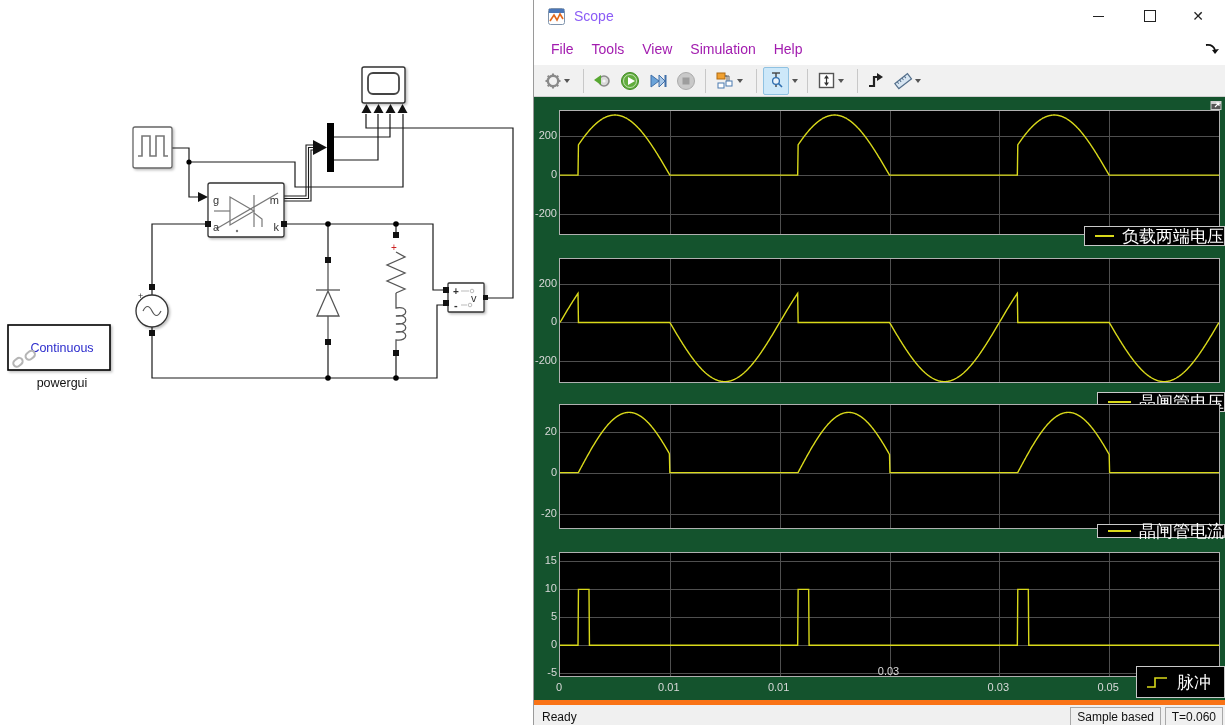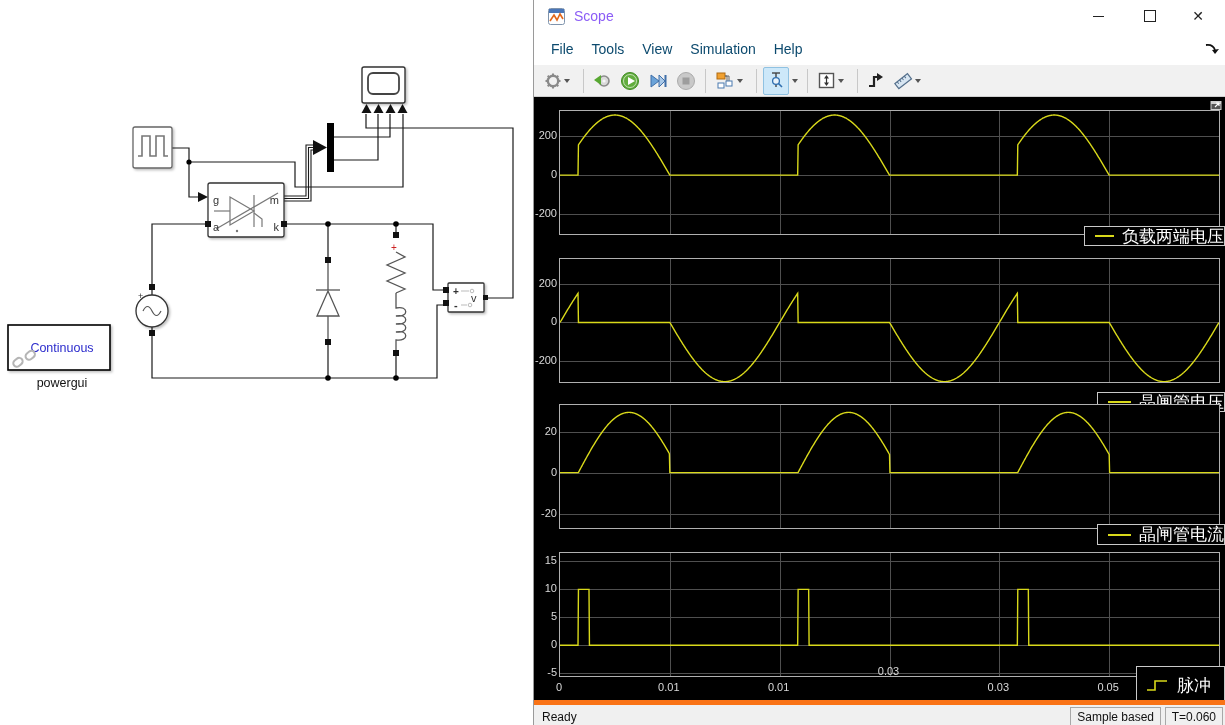--- a/index.html
+++ b/index.html
@@ -13,33 +13,33 @@
   #titlebar{position:absolute;left:0;top:0;width:100%;height:33px;background:#ffffff;}
   #title-icon{position:absolute;left:14px;top:8px;width:17px;height:17px;}
   #title-text{position:absolute;left:40px;top:8px;font-size:14px;color:#8b5cf6;}
   .win-btn{position:absolute;top:0;width:46px;height:32px;display:flex;align-items:center;
            justify-content:center;color:#222;}
   #btn-min{right:104px;} #btn-max{right:52px;} #btn-close{right:4px;font-size:14px;}
   .min-glyph{width:11px;height:0;border-top:1px solid #222;}
   .max-glyph{width:10px;height:10px;border:1px solid #222;}
   #menubar{position:absolute;left:0;top:33px;width:100%;height:32px;background:#ffffff;
            display:flex;align-items:center;padding-left:8px;box-sizing:border-box;}
-  .menu-item{font-size:14px;color:#0c4a6e;padding:4px 9px;}
+  .menu-item{font-size:14px;color:#a21caf;padding:4px 9px;}
   #dock-arrow{position:absolute;right:6px;top:42px;}
   #toolbar{position:absolute;left:0;top:65px;width:100%;height:32px;background:#f1f1f1;
            border-bottom:1px solid #cfcfcf;display:flex;align-items:center;
            padding-left:6px;box-sizing:border-box;}
   .tb-btn{display:flex;align-items:center;justify-content:center;height:26px;
           padding:0 3px;margin:0 1px;border-radius:2px;}
   .tb-sel{background:#cde8f9;border:1px solid #90c2e2;}
   .caret{width:0;height:0;border-left:3px solid transparent;border-right:3px solid transparent;
          border-top:4px solid #555;margin:0 4px 0 2px;}
   .tb-sep{width:1px;height:24px;background:#c8c8c8;margin:0 5px;}
   
-  #canvas{position:absolute;left:0;top:97px;width:692px;height:603px;background:#000000;}
+  #canvas{position:absolute;left:0;top:97px;width:692px;height:603px;background:#14532d;}
   .axes{position:absolute;left:25px;width:659px;height:123px;background:#000;
         border:1px solid #b0b0b0;box-sizing:content-box;}
   .gridv{position:absolute;top:0;bottom:0;width:1px;background:#4f4f4f;}
   .gridh{position:absolute;left:0;right:0;height:1px;background:#4f4f4f;}
   .trace-svg{position:absolute;left:0;top:0;}
   .ylab{position:absolute;width:23px;text-align:right;font-size:11px;color:#d9d9d9;
         line-height:12px;}
   .xlab{position:absolute;font-size:11px;color:#d9d9d9;text-align:center;width:40px;}
   .legend{position:absolute;background:#000;border:1px solid #c9c9c9;display:flex;
           align-items:center;box-sizing:border-box;}
@@ -373,21 +373,21 @@
           <div class="gridh" style="top: 26.65px;"></div>
           <div class="gridh" style="top: 67.65px;"></div>
           <div class="gridh" style="top: 108.65px;"></div>
           <svg class="trace-svg" width="659" height="123" viewBox="0 0 659 123">
             <polyline points="0.00,67.65 0.44,67.65 0.88,67.65 1.32,67.65 1.76,67.65 2.20,67.65 2.64,67.65 3.08,67.65 3.51,67.65 3.95,67.65 4.39,67.65 4.83,67.65 5.27,67.65 5.71,67.65 6.15,67.65 6.59,67.65 7.03,67.65 7.47,67.65 7.91,67.65 8.35,67.65 8.79,67.65 9.23,67.65 9.67,67.65 10.10,67.65 10.54,67.65 10.98,67.65 11.42,67.65 11.86,67.65 12.30,67.65 12.74,67.65 13.18,67.65 13.62,67.65 14.06,67.65 14.50,67.65 14.94,67.65 15.38,67.65 15.82,67.65 16.26,67.65 16.69,67.65 17.13,67.65 17.57,67.65 18.01,67.65 18.45,67.38 18.89,66.56 19.33,65.74 19.77,64.92 20.21,64.10 20.65,63.28 21.09,62.47 21.53,61.65 21.97,60.83 22.41,60.02 22.85,59.21 23.28,58.39 23.72,57.58 24.16,56.78 24.60,55.97 25.04,55.17 25.48,54.36 25.92,53.57 26.36,52.77 26.80,51.98 27.24,51.18 27.68,50.40 28.12,49.61 28.56,48.83 29.00,48.05 29.44,47.28 29.87,46.51 30.31,45.74 30.75,44.98 31.19,44.22 31.63,43.47 32.07,42.72 32.51,41.97 32.95,41.23 33.39,40.50 33.83,39.77 34.27,39.04 34.71,38.32 35.15,37.61 35.59,36.90 36.03,36.20 36.46,35.50 36.90,34.81 37.34,34.13 37.78,33.45 38.22,32.77 38.66,32.11 39.10,31.45 39.54,30.80 39.98,30.15 40.42,29.51 40.86,28.88 41.30,28.25 41.74,27.64 42.18,27.03 42.62,26.43 43.05,25.83 43.49,25.24 43.93,24.66 44.37,24.09 44.81,23.53 45.25,22.98 45.69,22.43 46.13,21.89 46.57,21.36 47.01,20.84 47.45,20.33 47.89,19.82 48.33,19.33 48.77,18.84 49.21,18.37 49.64,17.90 50.08,17.44 50.52,16.99 50.96,16.55 51.40,16.12 51.84,15.70 52.28,15.29 52.72,14.89 53.16,14.49 53.60,14.11 54.04,13.74 54.48,13.38 54.92,13.03 55.36,12.69 55.80,12.35 56.23,12.03 56.67,11.72 57.11,11.42 57.55,11.13 57.99,10.85 58.43,10.58 58.87,10.32 59.31,10.08 59.75,9.84 60.19,9.61 60.63,9.40 61.07,9.19 61.51,9.00 61.95,8.81 62.39,8.64 62.82,8.48 63.26,8.33 63.70,8.19 64.14,8.06 64.58,7.94 65.02,7.84 65.46,7.74 65.90,7.66 66.34,7.58 66.78,7.52 67.22,7.47 67.66,7.43 68.10,7.40 68.54,7.39 68.98,7.38 69.41,7.39 69.85,7.40 70.29,7.43 70.73,7.47 71.17,7.52 71.61,7.58 72.05,7.65 72.49,7.73 72.93,7.83 73.37,7.93 73.81,8.05 74.25,8.18 74.69,8.31 75.13,8.46 75.57,8.62 76.00,8.80 76.44,8.98 76.88,9.17 77.32,9.37 77.76,9.59 78.20,9.82 78.64,10.05 79.08,10.30 79.52,10.56 79.96,10.82 80.40,11.10 80.84,11.39 81.28,11.69 81.72,12.00 82.16,12.32 82.59,12.65 83.03,12.99 83.47,13.34 83.91,13.70 84.35,14.08 84.79,14.46 85.23,14.85 85.67,15.25 86.11,15.66 86.55,16.08 86.99,16.51 87.43,16.95 87.87,17.39 88.31,17.85 88.75,18.32 89.18,18.79 89.62,19.28 90.06,19.77 90.50,20.28 90.94,20.79 91.38,21.31 91.82,21.84 92.26,22.37 92.70,22.92 93.14,23.47 93.58,24.04 94.02,24.61 94.46,25.19 94.90,25.77 95.34,26.37 95.77,26.97 96.21,27.58 96.65,28.19 97.09,28.82 97.53,29.45 97.97,30.09 98.41,30.73 98.85,31.38 99.29,32.04 99.73,32.71 100.17,33.38 100.61,34.06 101.05,34.74 101.49,35.43 101.93,36.13 102.36,36.83 102.80,37.54 103.24,38.25 103.68,38.97 104.12,39.70 104.56,40.43 105.00,41.16 105.44,41.90 105.88,42.64 106.32,43.39 106.76,44.15 107.20,44.90 107.64,45.67 108.08,46.43 108.52,47.20 108.95,47.98 109.39,48.75 109.83,67.65 110.27,67.65 110.71,67.65 111.15,67.65 111.59,67.65 112.03,67.65 112.47,67.65 112.91,67.65 113.35,67.65 113.79,67.65 114.23,67.65 114.67,67.65 115.11,67.65 115.54,67.65 115.98,67.65 116.42,67.65 116.86,67.65 117.30,67.65 117.74,67.65 118.18,67.65 118.62,67.65 119.06,67.65 119.50,67.65 119.94,67.65 120.38,67.65 120.82,67.65 121.26,67.65 121.70,67.65 122.13,67.65 122.57,67.65 123.01,67.65 123.45,67.65 123.89,67.65 124.33,67.65 124.77,67.65 125.21,67.65 125.65,67.65 126.09,67.65 126.53,67.65 126.97,67.65 127.41,67.65 127.85,67.65 128.29,67.65 128.72,67.65 129.16,67.65 129.60,67.65 130.04,67.65 130.48,67.65 130.92,67.65 131.36,67.65 131.80,67.65 132.24,67.65 132.68,67.65 133.12,67.65 133.56,67.65 134.00,67.65 134.44,67.65 134.88,67.65 135.31,67.65 135.75,67.65 136.19,67.65 136.63,67.65 137.07,67.65 137.51,67.65 137.95,67.65 138.39,67.65 138.83,67.65 139.27,67.65 139.71,67.65 140.15,67.65 140.59,67.65 141.03,67.65 141.47,67.65 141.90,67.65 142.34,67.65 142.78,67.65 143.22,67.65 143.66,67.65 144.10,67.65 144.54,67.65 144.98,67.65 145.42,67.65 145.86,67.65 146.30,67.65 146.74,67.65 147.18,67.65 147.62,67.65 148.06,67.65 148.49,67.65 148.93,67.65 149.37,67.65 149.81,67.65 150.25,67.65 150.69,67.65 151.13,67.65 151.57,67.65 152.01,67.65 152.45,67.65 152.89,67.65 153.33,67.65 153.77,67.65 154.21,67.65 154.65,67.65 155.08,67.65 155.52,67.65 155.96,67.65 156.40,67.65 156.84,67.65 157.28,67.65 157.72,67.65 158.16,67.65 158.60,67.65 159.04,67.65 159.48,67.65 159.92,67.65 160.36,67.65 160.80,67.65 161.24,67.65 161.67,67.65 162.11,67.65 162.55,67.65 162.99,67.65 163.43,67.65 163.87,67.65 164.31,67.65 164.75,67.65 165.19,67.65 165.63,67.65 166.07,67.65 166.51,67.65 166.95,67.65 167.39,67.65 167.83,67.65 168.26,67.65 168.70,67.65 169.14,67.65 169.58,67.65 170.02,67.65 170.46,67.65 170.90,67.65 171.34,67.65 171.78,67.65 172.22,67.65 172.66,67.65 173.10,67.65 173.54,67.65 173.98,67.65 174.42,67.65 174.85,67.65 175.29,67.65 175.73,67.65 176.17,67.65 176.61,67.65 177.05,67.65 177.49,67.65 177.93,67.65 178.37,67.65 178.81,67.65 179.25,67.65 179.69,67.65 180.13,67.65 180.57,67.65 181.01,67.65 181.44,67.65 181.88,67.65 182.32,67.65 182.76,67.65 183.20,67.65 183.64,67.65 184.08,67.65 184.52,67.65 184.96,67.65 185.40,67.65 185.84,67.65 186.28,67.65 186.72,67.65 187.16,67.65 187.60,67.65 188.03,67.65 188.47,67.65 188.91,67.65 189.35,67.65 189.79,67.65 190.23,67.65 190.67,67.65 191.11,67.65 191.55,67.65 191.99,67.65 192.43,67.65 192.87,67.65 193.31,67.65 193.75,67.65 194.19,67.65 194.62,67.65 195.06,67.65 195.50,67.65 195.94,67.65 196.38,67.65 196.82,67.65 197.26,67.65 197.70,67.65 198.14,67.65 198.58,67.65 199.02,67.65 199.46,67.65 199.90,67.65 200.34,67.65 200.78,67.65 201.21,67.65 201.65,67.65 202.09,67.65 202.53,67.65 202.97,67.65 203.41,67.65 203.85,67.65 204.29,67.65 204.73,67.65 205.17,67.65 205.61,67.65 206.05,67.65 206.49,67.65 206.93,67.65 207.37,67.65 207.80,67.65 208.24,67.65 208.68,67.65 209.12,67.65 209.56,67.65 210.00,67.65 210.44,67.65 210.88,67.65 211.32,67.65 211.76,67.65 212.20,67.65 212.64,67.65 213.08,67.65 213.52,67.65 213.96,67.65 214.39,67.65 214.83,67.65 215.27,67.65 215.71,67.65 216.15,67.65 216.59,67.65 217.03,67.65 217.47,67.65 217.91,67.65 218.35,67.65 218.79,67.65 219.23,67.65 219.67,67.65 220.11,67.65 220.55,67.65 220.98,67.65 221.42,67.65 221.86,67.65 222.30,67.65 222.74,67.65 223.18,67.65 223.62,67.65 224.06,67.65 224.50,67.65 224.94,67.65 225.38,67.65 225.82,67.65 226.26,67.65 226.70,67.65 227.14,67.65 227.57,67.65 228.01,67.65 228.45,67.65 228.89,67.65 229.33,67.65 229.77,67.65 230.21,67.65 230.65,67.65 231.09,67.65 231.53,67.65 231.97,67.65 232.41,67.65 232.85,67.65 233.29,67.65 233.73,67.65 234.16,67.65 234.60,67.65 235.04,67.65 235.48,67.65 235.92,67.65 236.36,67.65 236.80,67.65 237.24,67.65 237.68,67.65 238.12,67.38 238.56,66.56 239.00,65.74 239.44,64.92 239.88,64.10 240.32,63.28 240.75,62.47 241.19,61.65 241.63,60.83 242.07,60.02 242.51,59.21 242.95,58.39 243.39,57.58 243.83,56.78 244.27,55.97 244.71,55.17 245.15,54.36 245.59,53.57 246.03,52.77 246.47,51.98 246.91,51.18 247.34,50.40 247.78,49.61 248.22,48.83 248.66,48.05 249.10,47.28 249.54,46.51 249.98,45.74 250.42,44.98 250.86,44.22 251.30,43.47 251.74,42.72 252.18,41.97 252.62,41.23 253.06,40.50 253.50,39.77 253.93,39.04 254.37,38.32 254.81,37.61 255.25,36.90 255.69,36.20 256.13,35.50 256.57,34.81 257.01,34.13 257.45,33.45 257.89,32.77 258.33,32.11 258.77,31.45 259.21,30.80 259.65,30.15 260.09,29.51 260.52,28.88 260.96,28.25 261.40,27.64 261.84,27.03 262.28,26.43 262.72,25.83 263.16,25.24 263.60,24.66 264.04,24.09 264.48,23.53 264.92,22.98 265.36,22.43 265.80,21.89 266.24,21.36 266.68,20.84 267.11,20.33 267.55,19.82 267.99,19.33 268.43,18.84 268.87,18.37 269.31,17.90 269.75,17.44 270.19,16.99 270.63,16.55 271.07,16.12 271.51,15.70 271.95,15.29 272.39,14.89 272.83,14.49 273.27,14.11 273.70,13.74 274.14,13.38 274.58,13.03 275.02,12.69 275.46,12.35 275.90,12.03 276.34,11.72 276.78,11.42 277.22,11.13 277.66,10.85 278.10,10.58 278.54,10.32 278.98,10.08 279.42,9.84 279.86,9.61 280.29,9.40 280.73,9.19 281.17,9.00 281.61,8.81 282.05,8.64 282.49,8.48 282.93,8.33 283.37,8.19 283.81,8.06 284.25,7.94 284.69,7.84 285.13,7.74 285.57,7.66 286.01,7.58 286.45,7.52 286.88,7.47 287.32,7.43 287.76,7.40 288.20,7.39 288.64,7.38 289.08,7.39 289.52,7.40 289.96,7.43 290.40,7.47 290.84,7.52 291.28,7.58 291.72,7.65 292.16,7.73 292.60,7.83 293.04,7.93 293.47,8.05 293.91,8.18 294.35,8.31 294.79,8.46 295.23,8.62 295.67,8.80 296.11,8.98 296.55,9.17 296.99,9.37 297.43,9.59 297.87,9.82 298.31,10.05 298.75,10.30 299.19,10.56 299.63,10.82 300.06,11.10 300.50,11.39 300.94,11.69 301.38,12.00 301.82,12.32 302.26,12.65 302.70,12.99 303.14,13.34 303.58,13.70 304.02,14.08 304.46,14.46 304.90,14.85 305.34,15.25 305.78,15.66 306.22,16.08 306.65,16.51 307.09,16.95 307.53,17.39 307.97,17.85 308.41,18.32 308.85,18.79 309.29,19.28 309.73,19.77 310.17,20.28 310.61,20.79 311.05,21.31 311.49,21.84 311.93,22.37 312.37,22.92 312.81,23.47 313.24,24.04 313.68,24.61 314.12,25.19 314.56,25.77 315.00,26.37 315.44,26.97 315.88,27.58 316.32,28.19 316.76,28.82 317.20,29.45 317.64,30.09 318.08,30.73 318.52,31.38 318.96,32.04 319.40,32.71 319.83,33.38 320.27,34.06 320.71,34.74 321.15,35.43 321.59,36.13 322.03,36.83 322.47,37.54 322.91,38.25 323.35,38.97 323.79,39.70 324.23,40.43 324.67,41.16 325.11,41.90 325.55,42.64 325.99,43.39 326.42,44.15 326.86,44.90 327.30,45.67 327.74,46.43 328.18,47.20 328.62,47.98 329.06,48.75 329.50,49.53 329.94,67.65 330.38,67.65 330.82,67.65 331.26,67.65 331.70,67.65 332.14,67.65 332.58,67.65 333.01,67.65 333.45,67.65 333.89,67.65 334.33,67.65 334.77,67.65 335.21,67.65 335.65,67.65 336.09,67.65 336.53,67.65 336.97,67.65 337.41,67.65 337.85,67.65 338.29,67.65 338.73,67.65 339.17,67.65 339.60,67.65 340.04,67.65 340.48,67.65 340.92,67.65 341.36,67.65 341.80,67.65 342.24,67.65 342.68,67.65 343.12,67.65 343.56,67.65 344.00,67.65 344.44,67.65 344.88,67.65 345.32,67.65 345.76,67.65 346.19,67.65 346.63,67.65 347.07,67.65 347.51,67.65 347.95,67.65 348.39,67.65 348.83,67.65 349.27,67.65 349.71,67.65 350.15,67.65 350.59,67.65 351.03,67.65 351.47,67.65 351.91,67.65 352.35,67.65 352.78,67.65 353.22,67.65 353.66,67.65 354.10,67.65 354.54,67.65 354.98,67.65 355.42,67.65 355.86,67.65 356.30,67.65 356.74,67.65 357.18,67.65 357.62,67.65 358.06,67.65 358.50,67.65 358.94,67.65 359.37,67.65 359.81,67.65 360.25,67.65 360.69,67.65 361.13,67.65 361.57,67.65 362.01,67.65 362.45,67.65 362.89,67.65 363.33,67.65 363.77,67.65 364.21,67.65 364.65,67.65 365.09,67.65 365.53,67.65 365.96,67.65 366.40,67.65 366.84,67.65 367.28,67.65 367.72,67.65 368.16,67.65 368.60,67.65 369.04,67.65 369.48,67.65 369.92,67.65 370.36,67.65 370.80,67.65 371.24,67.65 371.68,67.65 372.12,67.65 372.55,67.65 372.99,67.65 373.43,67.65 373.87,67.65 374.31,67.65 374.75,67.65 375.19,67.65 375.63,67.65 376.07,67.65 376.51,67.65 376.95,67.65 377.39,67.65 377.83,67.65 378.27,67.65 378.71,67.65 379.14,67.65 379.58,67.65 380.02,67.65 380.46,67.65 380.90,67.65 381.34,67.65 381.78,67.65 382.22,67.65 382.66,67.65 383.10,67.65 383.54,67.65 383.98,67.65 384.42,67.65 384.86,67.65 385.30,67.65 385.73,67.65 386.17,67.65 386.61,67.65 387.05,67.65 387.49,67.65 387.93,67.65 388.37,67.65 388.81,67.65 389.25,67.65 389.69,67.65 390.13,67.65 390.57,67.65 391.01,67.65 391.45,67.65 391.89,67.65 392.32,67.65 392.76,67.65 393.20,67.65 393.64,67.65 394.08,67.65 394.52,67.65 394.96,67.65 395.40,67.65 395.84,67.65 396.28,67.65 396.72,67.65 397.16,67.65 397.60,67.65 398.04,67.65 398.48,67.65 398.91,67.65 399.35,67.65 399.79,67.65 400.23,67.65 400.67,67.65 401.11,67.65 401.55,67.65 401.99,67.65 402.43,67.65 402.87,67.65 403.31,67.65 403.75,67.65 404.19,67.65 404.63,67.65 405.07,67.65 405.50,67.65 405.94,67.65 406.38,67.65 406.82,67.65 407.26,67.65 407.70,67.65 408.14,67.65 408.58,67.65 409.02,67.65 409.46,67.65 409.90,67.65 410.34,67.65 410.78,67.65 411.22,67.65 411.66,67.65 412.09,67.65 412.53,67.65 412.97,67.65 413.41,67.65 413.85,67.65 414.29,67.65 414.73,67.65 415.17,67.65 415.61,67.65 416.05,67.65 416.49,67.65 416.93,67.65 417.37,67.65 417.81,67.65 418.25,67.65 418.68,67.65 419.12,67.65 419.56,67.65 420.00,67.65 420.44,67.65 420.88,67.65 421.32,67.65 421.76,67.65 422.20,67.65 422.64,67.65 423.08,67.65 423.52,67.65 423.96,67.65 424.40,67.65 424.84,67.65 425.27,67.65 425.71,67.65 426.15,67.65 426.59,67.65 427.03,67.65 427.47,67.65 427.91,67.65 428.35,67.65 428.79,67.65 429.23,67.65 429.67,67.65 430.11,67.65 430.55,67.65 430.99,67.65 431.43,67.65 431.86,67.65 432.30,67.65 432.74,67.65 433.18,67.65 433.62,67.65 434.06,67.65 434.50,67.65 434.94,67.65 435.38,67.65 435.82,67.65 436.26,67.65 436.70,67.65 437.14,67.65 437.58,67.65 438.02,67.65 438.45,67.65 438.89,67.65 439.33,67.65 439.77,67.65 440.21,67.65 440.65,67.65 441.09,67.65 441.53,67.65 441.97,67.65 442.41,67.65 442.85,67.65 443.29,67.65 443.73,67.65 444.17,67.65 444.61,67.65 445.04,67.65 445.48,67.65 445.92,67.65 446.36,67.65 446.80,67.65 447.24,67.65 447.68,67.65 448.12,67.65 448.56,67.65 449.00,67.65 449.44,67.65 449.88,67.65 450.32,67.65 450.76,67.65 451.20,67.65 451.63,67.65 452.07,67.65 452.51,67.65 452.95,67.65 453.39,67.65 453.83,67.65 454.27,67.65 454.71,67.65 455.15,67.65 455.59,67.65 456.03,67.65 456.47,67.65 456.91,67.65 457.35,67.65 457.79,67.38 458.22,66.56 458.66,65.74 459.10,64.92 459.54,64.10 459.98,63.28 460.42,62.47 460.86,61.65 461.30,60.83 461.74,60.02 462.18,59.21 462.62,58.39 463.06,57.58 463.50,56.78 463.94,55.97 464.38,55.17 464.81,54.36 465.25,53.57 465.69,52.77 466.13,51.98 466.57,51.18 467.01,50.40 467.45,49.61 467.89,48.83 468.33,48.05 468.77,47.28 469.21,46.51 469.65,45.74 470.09,44.98 470.53,44.22 470.97,43.47 471.40,42.72 471.84,41.97 472.28,41.23 472.72,40.50 473.16,39.77 473.60,39.04 474.04,38.32 474.48,37.61 474.92,36.90 475.36,36.20 475.80,35.50 476.24,34.81 476.68,34.13 477.12,33.45 477.56,32.77 477.99,32.11 478.43,31.45 478.87,30.80 479.31,30.15 479.75,29.51 480.19,28.88 480.63,28.25 481.07,27.64 481.51,27.03 481.95,26.43 482.39,25.83 482.83,25.24 483.27,24.66 483.71,24.09 484.15,23.53 484.58,22.98 485.02,22.43 485.46,21.89 485.90,21.36 486.34,20.84 486.78,20.33 487.22,19.82 487.66,19.33 488.10,18.84 488.54,18.37 488.98,17.90 489.42,17.44 489.86,16.99 490.30,16.55 490.74,16.12 491.17,15.70 491.61,15.29 492.05,14.89 492.49,14.49 492.93,14.11 493.37,13.74 493.81,13.38 494.25,13.03 494.69,12.69 495.13,12.35 495.57,12.03 496.01,11.72 496.45,11.42 496.89,11.13 497.33,10.85 497.76,10.58 498.20,10.32 498.64,10.08 499.08,9.84 499.52,9.61 499.96,9.40 500.40,9.19 500.84,9.00 501.28,8.81 501.72,8.64 502.16,8.48 502.60,8.33 503.04,8.19 503.48,8.06 503.92,7.94 504.35,7.84 504.79,7.74 505.23,7.66 505.67,7.58 506.11,7.52 506.55,7.47 506.99,7.43 507.43,7.40 507.87,7.39 508.31,7.38 508.75,7.39 509.19,7.40 509.63,7.43 510.07,7.47 510.51,7.52 510.94,7.58 511.38,7.65 511.82,7.73 512.26,7.83 512.70,7.93 513.14,8.05 513.58,8.18 514.02,8.31 514.46,8.46 514.90,8.62 515.34,8.80 515.78,8.98 516.22,9.17 516.66,9.37 517.10,9.59 517.53,9.82 517.97,10.05 518.41,10.30 518.85,10.56 519.29,10.82 519.73,11.10 520.17,11.39 520.61,11.69 521.05,12.00 521.49,12.32 521.93,12.65 522.37,12.99 522.81,13.34 523.25,13.70 523.69,14.08 524.12,14.46 524.56,14.85 525.00,15.25 525.44,15.66 525.88,16.08 526.32,16.51 526.76,16.95 527.20,17.39 527.64,17.85 528.08,18.32 528.52,18.79 528.96,19.28 529.40,19.77 529.84,20.28 530.28,20.79 530.71,21.31 531.15,21.84 531.59,22.37 532.03,22.92 532.47,23.47 532.91,24.04 533.35,24.61 533.79,25.19 534.23,25.77 534.67,26.37 535.11,26.97 535.55,27.58 535.99,28.19 536.43,28.82 536.87,29.45 537.30,30.09 537.74,30.73 538.18,31.38 538.62,32.04 539.06,32.71 539.50,33.38 539.94,34.06 540.38,34.74 540.82,35.43 541.26,36.13 541.70,36.83 542.14,37.54 542.58,38.25 543.02,38.97 543.46,39.70 543.89,40.43 544.33,41.16 544.77,41.90 545.21,42.64 545.65,43.39 546.09,44.15 546.53,44.90 546.97,45.67 547.41,46.43 547.85,47.20 548.29,47.98 548.73,48.75 549.17,49.53 549.61,67.65 550.05,67.65 550.48,67.65 550.92,67.65 551.36,67.65 551.80,67.65 552.24,67.65 552.68,67.65 553.12,67.65 553.56,67.65 554.00,67.65 554.44,67.65 554.88,67.65 555.32,67.65 555.76,67.65 556.20,67.65 556.64,67.65 557.07,67.65 557.51,67.65 557.95,67.65 558.39,67.65 558.83,67.65 559.27,67.65 559.71,67.65 560.15,67.65 560.59,67.65 561.03,67.65 561.47,67.65 561.91,67.65 562.35,67.65 562.79,67.65 563.23,67.65 563.66,67.65 564.10,67.65 564.54,67.65 564.98,67.65 565.42,67.65 565.86,67.65 566.30,67.65 566.74,67.65 567.18,67.65 567.62,67.65 568.06,67.65 568.50,67.65 568.94,67.65 569.38,67.65 569.82,67.65 570.25,67.65 570.69,67.65 571.13,67.65 571.57,67.65 572.01,67.65 572.45,67.65 572.89,67.65 573.33,67.65 573.77,67.65 574.21,67.65 574.65,67.65 575.09,67.65 575.53,67.65 575.97,67.65 576.41,67.65 576.84,67.65 577.28,67.65 577.72,67.65 578.16,67.65 578.60,67.65 579.04,67.65 579.48,67.65 579.92,67.65 580.36,67.65 580.80,67.65 581.24,67.65 581.68,67.65 582.12,67.65 582.56,67.65 583.00,67.65 583.43,67.65 583.87,67.65 584.31,67.65 584.75,67.65 585.19,67.65 585.63,67.65 586.07,67.65 586.51,67.65 586.95,67.65 587.39,67.65 587.83,67.65 588.27,67.65 588.71,67.65 589.15,67.65 589.59,67.65 590.02,67.65 590.46,67.65 590.90,67.65 591.34,67.65 591.78,67.65 592.22,67.65 592.66,67.65 593.10,67.65 593.54,67.65 593.98,67.65 594.42,67.65 594.86,67.65 595.30,67.65 595.74,67.65 596.18,67.65 596.61,67.65 597.05,67.65 597.49,67.65 597.93,67.65 598.37,67.65 598.81,67.65 599.25,67.65 599.69,67.65 600.13,67.65 600.57,67.65 601.01,67.65 601.45,67.65 601.89,67.65 602.33,67.65 602.77,67.65 603.20,67.65 603.64,67.65 604.08,67.65 604.52,67.65 604.96,67.65 605.40,67.65 605.84,67.65 606.28,67.65 606.72,67.65 607.16,67.65 607.60,67.65 608.04,67.65 608.48,67.65 608.92,67.65 609.36,67.65 609.79,67.65 610.23,67.65 610.67,67.65 611.11,67.65 611.55,67.65 611.99,67.65 612.43,67.65 612.87,67.65 613.31,67.65 613.75,67.65 614.19,67.65 614.63,67.65 615.07,67.65 615.51,67.65 615.95,67.65 616.38,67.65 616.82,67.65 617.26,67.65 617.70,67.65 618.14,67.65 618.58,67.65 619.02,67.65 619.46,67.65 619.90,67.65 620.34,67.65 620.78,67.65 621.22,67.65 621.66,67.65 622.10,67.65 622.54,67.65 622.97,67.65 623.41,67.65 623.85,67.65 624.29,67.65 624.73,67.65 625.17,67.65 625.61,67.65 626.05,67.65 626.49,67.65 626.93,67.65 627.37,67.65 627.81,67.65 628.25,67.65 628.69,67.65 629.13,67.65 629.56,67.65 630.00,67.65 630.44,67.65 630.88,67.65 631.32,67.65 631.76,67.65 632.20,67.65 632.64,67.65 633.08,67.65 633.52,67.65 633.96,67.65 634.40,67.65 634.84,67.65 635.28,67.65 635.72,67.65 636.15,67.65 636.59,67.65 637.03,67.65 637.47,67.65 637.91,67.65 638.35,67.65 638.79,67.65 639.23,67.65 639.67,67.65 640.11,67.65 640.55,67.65 640.99,67.65 641.43,67.65 641.87,67.65 642.31,67.65 642.74,67.65 643.18,67.65 643.62,67.65 644.06,67.65 644.50,67.65 644.94,67.65 645.38,67.65 645.82,67.65 646.26,67.65 646.70,67.65 647.14,67.65 647.58,67.65 648.02,67.65 648.46,67.65 648.90,67.65 649.33,67.65 649.77,67.65 650.21,67.65 650.65,67.65 651.09,67.65 651.53,67.65 651.97,67.65 652.41,67.65 652.85,67.65 653.29,67.65 653.73,67.65 654.17,67.65 654.61,67.65 655.05,67.65 655.49,67.65 655.92,67.65 656.36,67.65 656.80,67.65 657.24,67.65 657.68,67.65 658.12,67.65 658.56,67.65 659.00,67.65" fill="none" stroke="#d9d91a" stroke-width="1.4"></polyline>
           </svg>
         </div>
         <div class="ylab" style="left: 0px; top: 327.65px;">20</div>
         <div class="ylab" style="left: 0px; top: 368.65px;">0</div>
         <div class="ylab" style="left: 0px; top: 409.65px;">-20</div>
-        <div class="legend" style="right: 1px; top: 427px; width: 128px; height: 21px;">
+        <div class="legend" style="right: 1px; top: 427px; width: 128px; height: 14px;">
           <div class="legend-line" style="background: rgb(217, 217, 26);"></div>
           <span class="legend-text">晶闸管电流</span>
         </div>
         <div class="axes" style="top: 455px;">
           <div class="gridv" style="left: 109.833px;"></div>
           <div class="gridv" style="left: 219.667px;"></div>
           <div class="gridv" style="left: 329.5px;"></div>
           <div class="gridv" style="left: 439.333px;"></div>
           <div class="gridv" style="left: 549.167px;"></div>
           <div class="gridh" style="top: 8.38636px;"></div>
@@ -403,21 +403,21 @@
         <div class="ylab" style="left: 0px; top: 485.341px;">10</div>
         <div class="ylab" style="left: 0px; top: 513.295px;">5</div>
         <div class="ylab" style="left: 0px; top: 541.25px;">0</div>
         <div class="ylab" style="left: 0px; top: 569.205px;">-5</div>
         <div class="xlab" style="left: 5px; top: 584px;">0</div>
         <div class="xlab" style="left: 114.833px; top: 584px;">0.01</div>
         <div class="xlab" style="left: 224.667px; top: 584px;">0.01</div>
         <div class="xlab" style="left: 334.5px; top: 568px;">0.03</div>
         <div class="xlab" style="left: 444.333px; top: 584px;">0.03</div>
         <div class="xlab" style="left: 554.167px; top: 584px;">0.05</div>
-        <div class="legend" style="right: 1px; top: 569px; width: 89px; height: 38px;">
+        <div class="legend" style="right: 1px; top: 569px; width: 89px; height: 32px;">
           <svg width="24" height="16" viewBox="0 0 24 16" style="margin: 0px 8px;">
             <polyline points="2,13 10,13 10,4 22,4" fill="none" stroke="#d9d91a" stroke-width="1.6"></polyline>
           </svg>
           <span class="legend-text">脉冲</span>
         </div>
       </div>
 
     <div id="statusbar">
       <span id="status-ready">Ready</span>
       <div class="status-box" id="status-mode">

